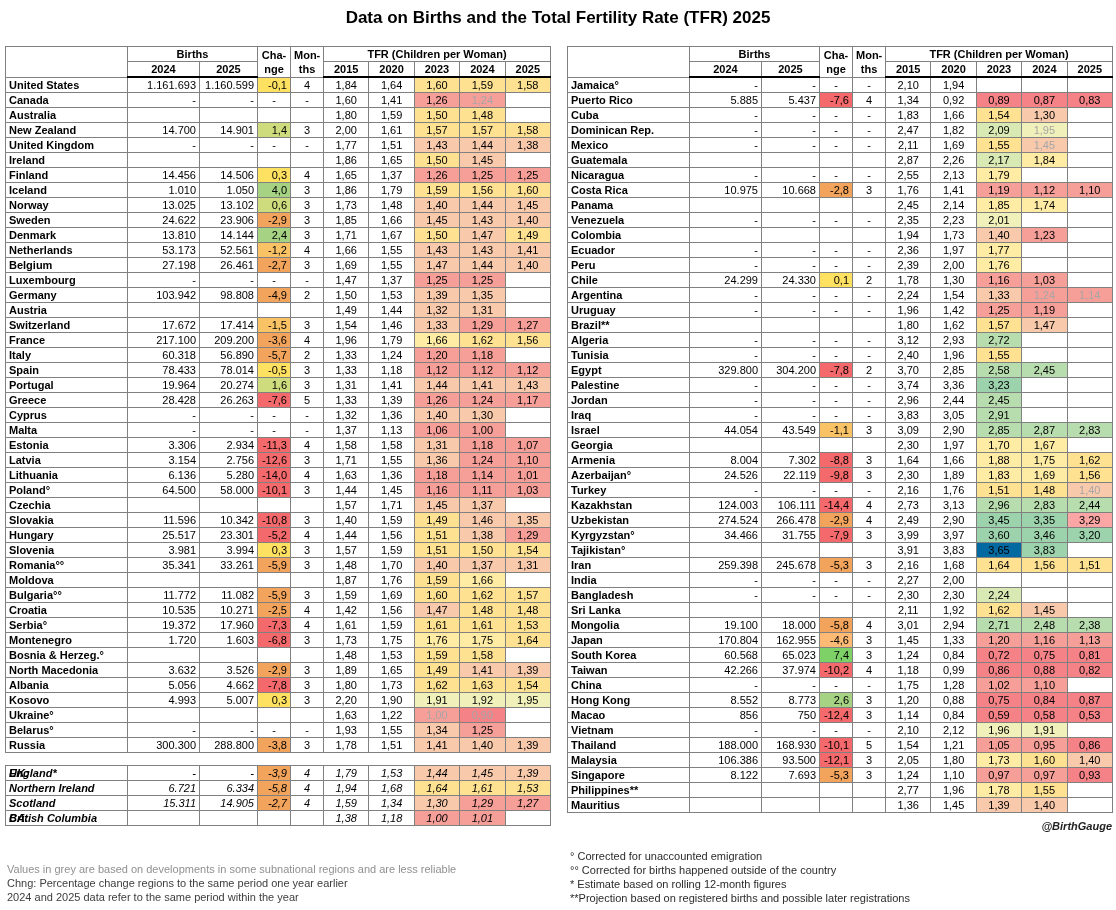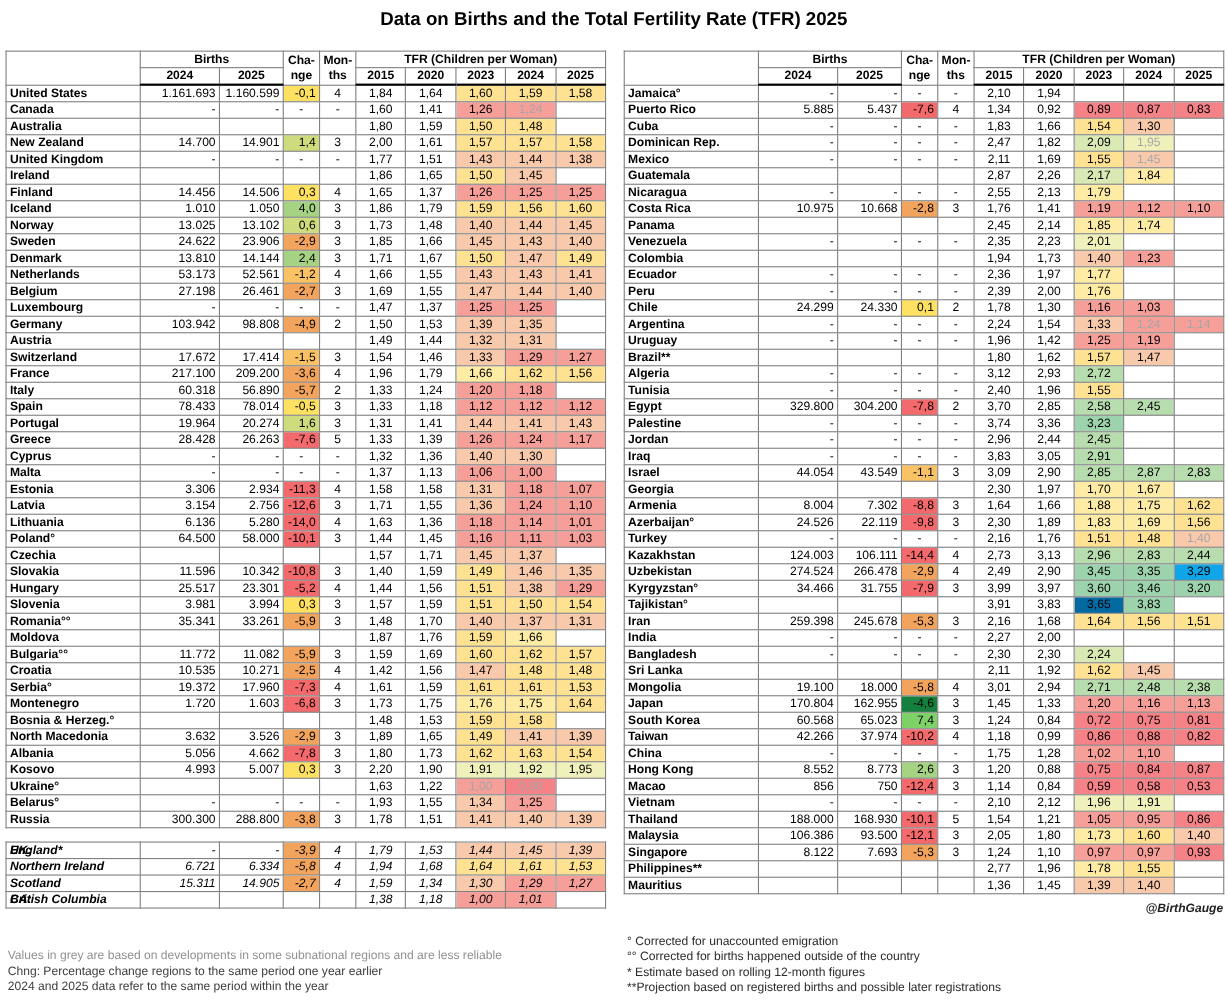--- a/index.html
+++ b/index.html
@@ -1061,21 +1061,21 @@
         <tr>
           <td class="country"><span>Uzbekistan</span></td>
           <td class="num">274.524</td>
           <td class="num">266.478</td>
           <td class="chg gl" style="background:#f2a45c">-2,9</td>
           <td class="mon gl">4</td>
           <td class="tfr gl">2,49</td>
           <td class="tfr">2,90</td>
           <td class="tfr" style="background:#9cd3ac">3,45</td>
           <td class="tfr" style="background:#9cd3ac">3,35</td>
-          <td class="tfr" style="background:#0ea5e9">3,29</td>
+          <td class="tfr" style="background:#fca5a5">3,29</td>
         </tr>
         <tr>
           <td class="country"><span>Kyrgyzstan°</span></td>
           <td class="num">34.466</td>
           <td class="num">31.755</td>
           <td class="chg gl" style="background:#f4696b">-7,9</td>
           <td class="mon gl">3</td>
           <td class="tfr gl">3,99</td>
           <td class="tfr">3,97</td>
           <td class="tfr" style="background:#9cd3ac">3,60</td>
@@ -1151,21 +1151,21 @@
           <td class="tfr gl">3,01</td>
           <td class="tfr">2,94</td>
           <td class="tfr" style="background:#b7dcad">2,71</td>
           <td class="tfr" style="background:#b7dcad">2,48</td>
           <td class="tfr" style="background:#b7dcad">2,38</td>
         </tr>
         <tr>
           <td class="country"><span>Japan</span></td>
           <td class="num">170.804</td>
           <td class="num">162.955</td>
-          <td class="chg gl" style="background:#15803d">-4,6</td>
+          <td class="chg gl" style="background:#fdba74">-4,6</td>
           <td class="mon gl">3</td>
           <td class="tfr gl">1,45</td>
           <td class="tfr">1,33</td>
           <td class="tfr" style="background:#f69e98">1,20</td>
           <td class="tfr" style="background:#f69e98">1,16</td>
           <td class="tfr" style="background:#f69e98">1,13</td>
         </tr>
         <tr>
           <td class="country"><span>South Korea</span></td>
           <td class="num">60.568</td>

